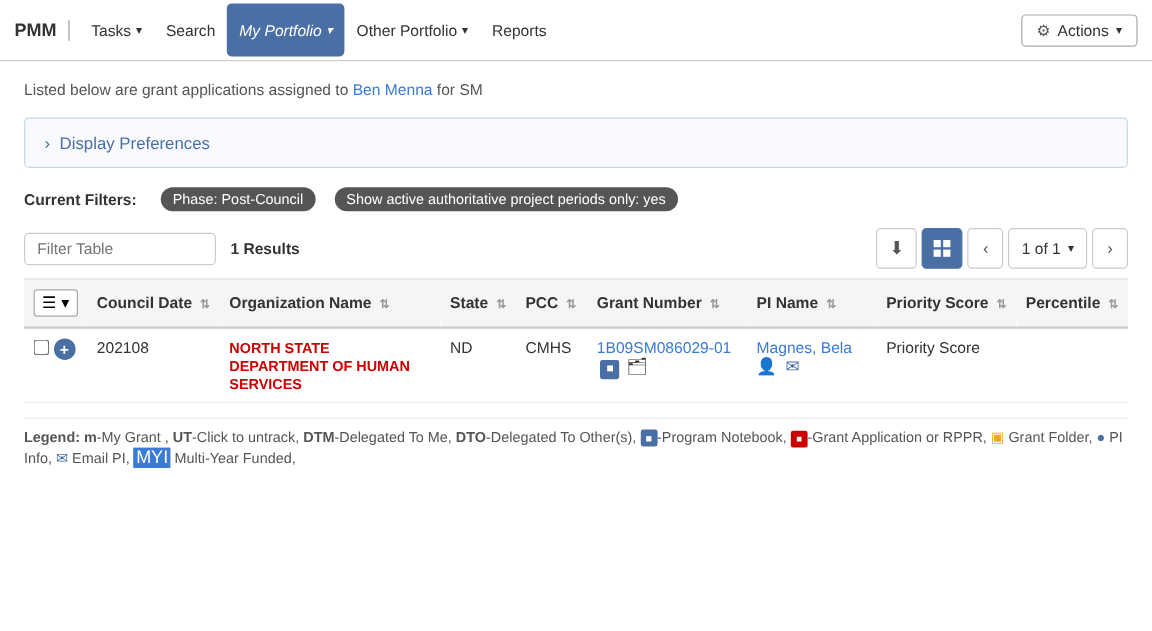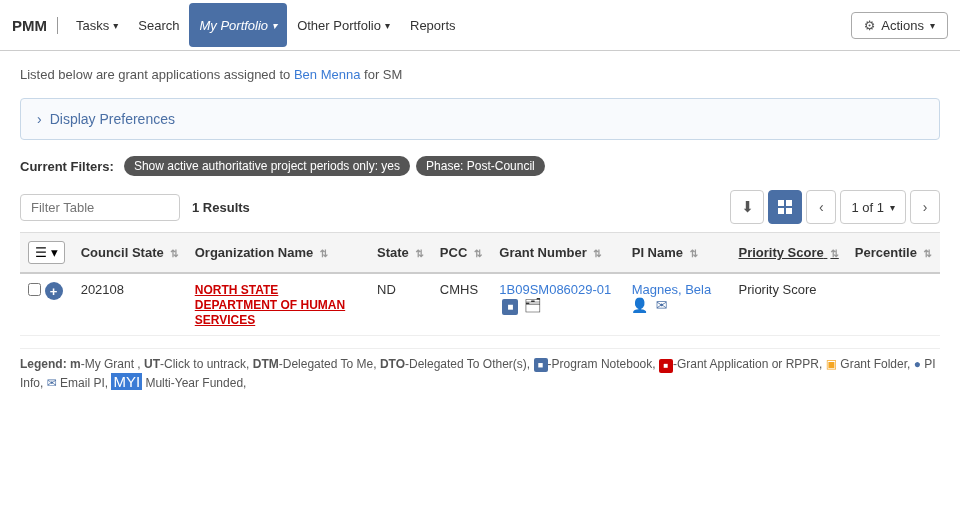--- a/index.html
+++ b/index.html
@@ -109,21 +109,21 @@
       color: #4a6fa5;
       font-size: 14px;
     }
 
     
     .filters-row {
       display: flex;
       align-items: center;
       margin-bottom: 14px;
       flex-wrap: wrap;
-      gap: 6px;
+      gap: 16px;
     }
     .filters-label {
       font-weight: bold;
       margin-right: 4px;
       font-size: 13px;
     }
     .filter-badge {
       background: #555;
       color: #fff;
       border-radius: 12px;
@@ -231,21 +231,21 @@
       vertical-align: top;
     }
 
     .col-actions { width: 50px; }
     .col-council { width: 80px; }
     .col-org { width: 200px; }
     .col-state { width: 60px; }
     .col-pcc { width: 60px; }
     .col-grant { width: 140px; }
     .col-pi { width: 120px; }
-    .col-priority { width: 110px; text-decoration: underline; }
+    .col-priority { width: 110px; }
     .col-percentile { width: 90px; }
 
     .actions-header-btn {
       border: 1px solid #aaa;
       background: #fff;
       border-radius: 3px;
       padding: 3px 6px;
       cursor: pointer;
       display: flex;
       align-items: center;
@@ -263,21 +263,20 @@
       color: #fff;
       font-size: 13px;
       font-weight: bold;
       cursor: pointer;
     }
     .org-name {
       color: #c00;
       font-weight: bold;
       font-size: 12px;
       text-transform: uppercase;
-      text-decoration: underline;
     }
     .grant-link { color: #3a7bd5; text-decoration: none; }
     .pi-link { color: #3a7bd5; text-decoration: none; }
     .grant-icons { margin-left: 3px; }
     .icon-notebook {
       display: inline-block;
       width: 16px;
       height: 16px;
       background: #4a6fa5;
       color: #fff;
@@ -380,22 +379,22 @@
     Listed below are grant applications assigned to <span class="blue">Ben</span>&nbsp;<span class="blue">Menna</span> for SM
   </div>
 
   <div class="display-prefs-panel">
     <span class="chevron">›</span>
     <span class="label">Display Preferences</span>
   </div>
 
   <div class="filters-row">
     <span class="filters-label">Current Filters:</span>
+    <span class="filter-badge">Phase: Post-Council</span>
     <span class="filter-badge">Show active authoritative project periods only: yes</span>
-    <span class="filter-badge">Phase: Post-Council</span>
   </div>
 
   <div class="table-toolbar">
     <input class="filter-input" type="text" placeholder="Filter Table" style="">
     <span class="results-count">
       <span>1 Results</span>
     </span>
     <div class="toolbar-right">
       <button class="icon-btn" title="Download">⬇</button>
       <button class="icon-btn active" title="Grid View">
@@ -418,21 +417,21 @@
   <table class="data-table">
     <thead>
       <tr>
         <th class="col-actions">
           <button class="actions-header-btn">
             <span>☰</span>
             <span class="caret">▾</span>
           </button>
         </th>
         <th class="col-council">
-          <span>Council State</span>
+          <span>Council Date</span>
           <span class="sort-icon">⇅</span>
         </th>
         <th class="col-org">
           <span>Organization Name</span>
           <span class="sort-icon">⇅</span>
         </th>
         <th class="col-state">
           <span>State</span>
           <span class="sort-icon">⇅</span>
         </th>

